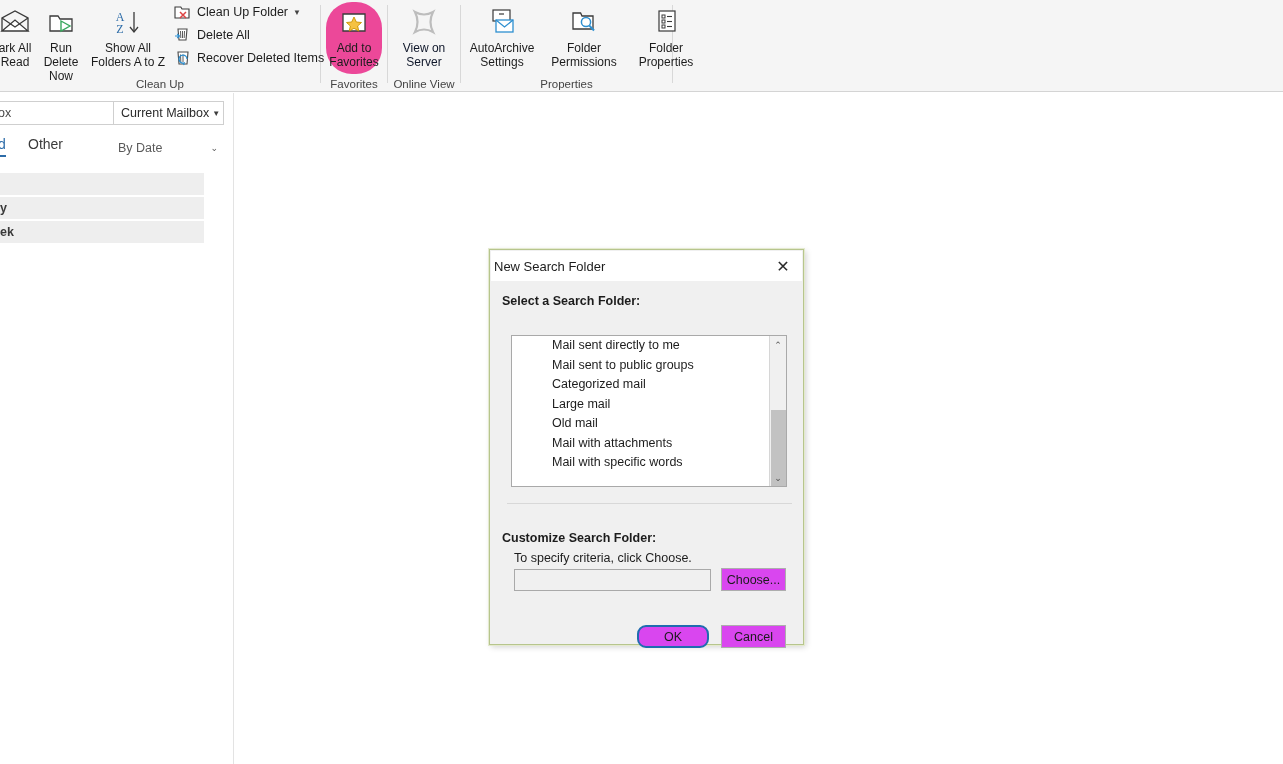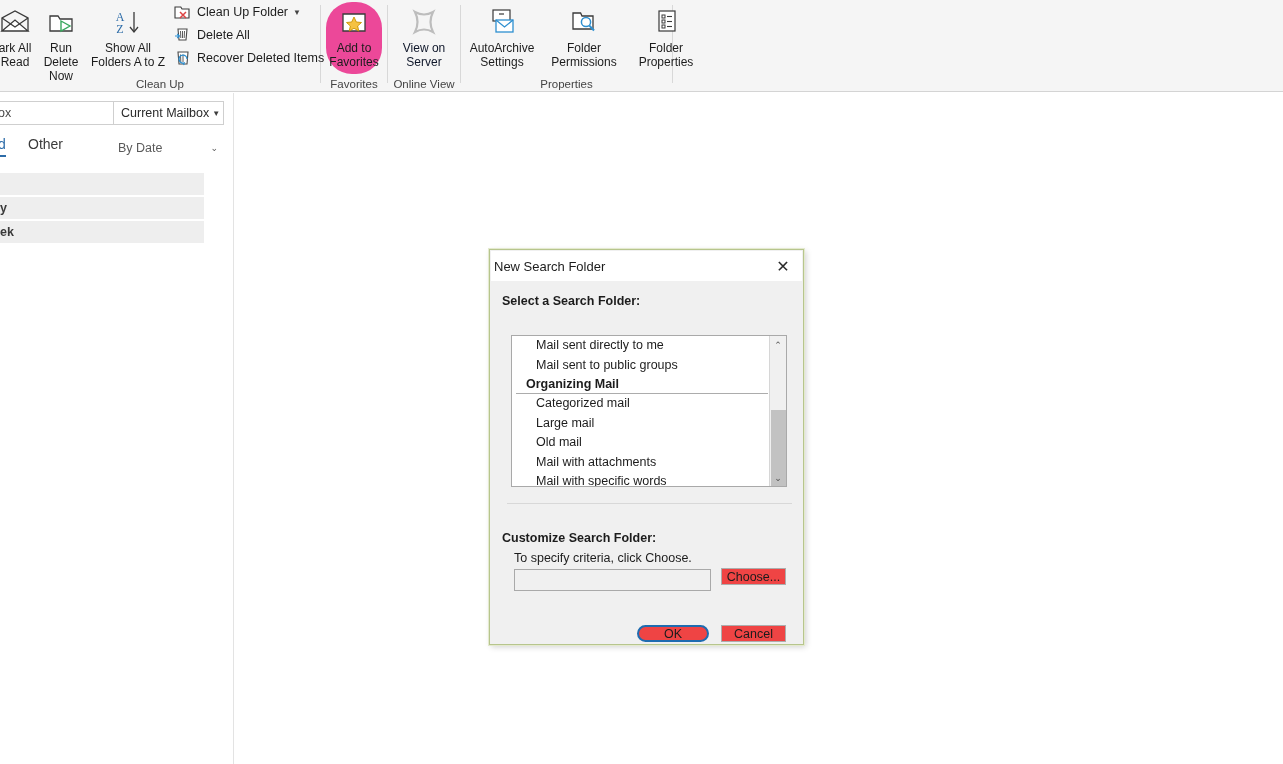--- a/index.html
+++ b/index.html
@@ -145,21 +145,21 @@
     position: absolute; left: 20px; top: 54px;
     width: 276px; height: 152px;
     background: #ffffff;
     border: 1px solid #a9a9a9;
     overflow: hidden;
   }
   #listinner { position: absolute; left: 0; top: 0; width: 258px; }
   .li {
     height: 19.5px; line-height: 19.5px;
     font-size: 12.5px; color: #1c1c1c;
-    padding-left: 24px; white-space: nowrap;
+    padding-left: 40px; white-space: nowrap;
   }
   .li.grp {
     font-weight: bold; padding-left: 10px;
     border-bottom: 1px solid #acacac;
     height: 19px; line-height: 18px;
     margin-left: 4px; margin-right: 2px;
   }
 
   
   #vsb {
@@ -183,22 +183,22 @@
     position: absolute; left: 16px; top: 222px; width: 285px; height: 1px;
     background: #d0d0d0; border-top: 1px solid #d8d8d8;
   }
 
   #criteria-input {
     position: absolute; left: 23px; top: 288px;
     width: 197px; height: 22px;
     background: #f0f0f0; border: 1px solid #a9a9a9;
   }
   .dlg-btn {
-    position: absolute; height: 17px;
-    background: #ef4444; border: 1px solid #adadad;
+    position: absolute; height: 23px;
+    background: #d946ef; border: 1px solid #adadad;
     font-size: 12.5px; color: #1c1c1c;
     display: flex; align-items: center; justify-content: center;
     cursor: default;
     font-family: "Liberation Sans", sans-serif;
   }
   .dlg-btn.focused { border: 2px solid #1f6cb0; }
   #btn-choose { left: 230px; top: 287px; width: 65px; }
   #btn-ok { left: 146px; top: 344px; width: 72px; border-radius: 9px; }
   #btn-cancel { left: 230px; top: 344px; width: 65px; }
 </style>
@@ -419,21 +419,20 @@
   </div>
 
   <div id="dlg-body">
 
     <div class="dlg-lbl-bold" style="left:11px;top:13px">Select a Search Folder:</div>
 
     <div id="listbox">
       <div id="listinner">
         <div class="li">Mail sent directly to me</div>
         <div class="li">Mail sent to public groups</div>
-        <div class="li grp">Organizing Mail</div>
         <div class="li">Categorized mail</div>
         <div class="li">Large mail</div>
         <div class="li">Old mail</div>
         <div class="li">Mail with attachments</div>
         <div class="li">Mail with specific words</div>
 
       </div>
 
       <div id="vsb">
         <span class="arw up">⌃</span>

